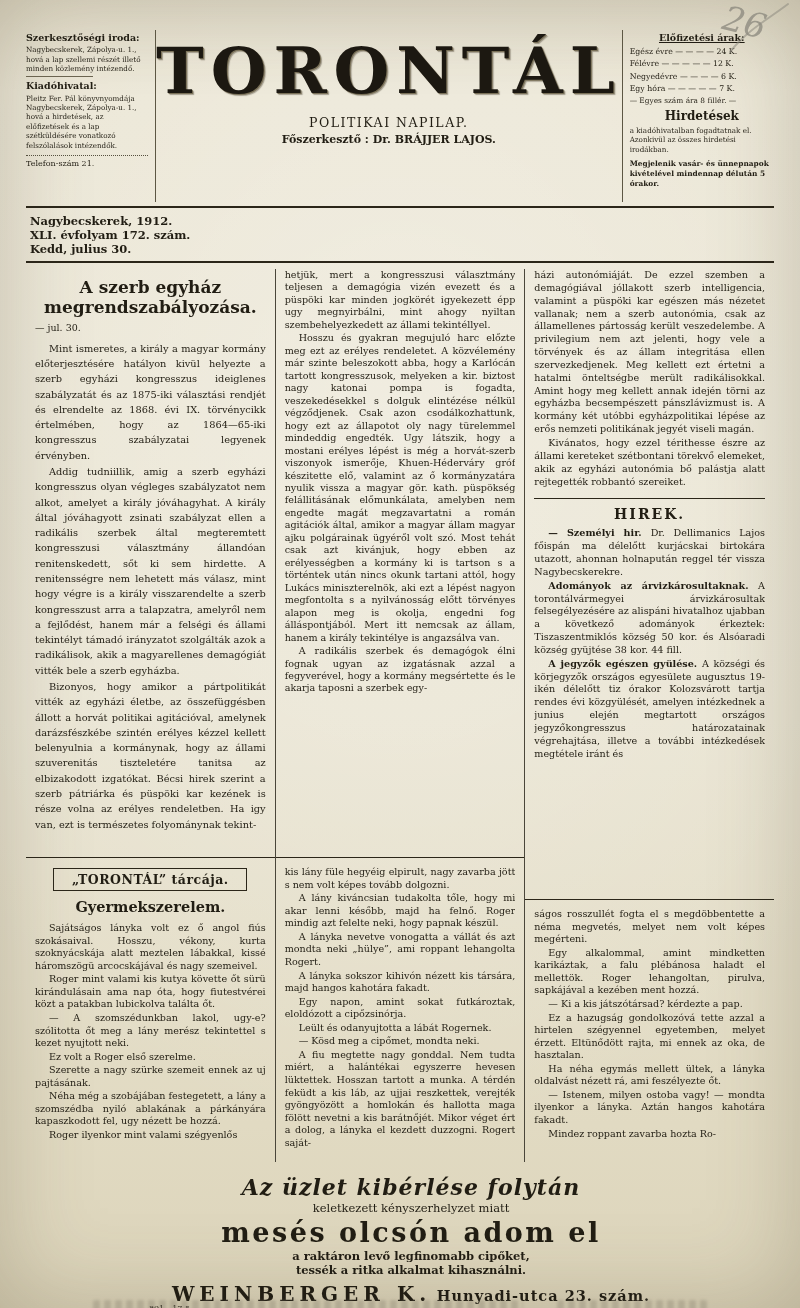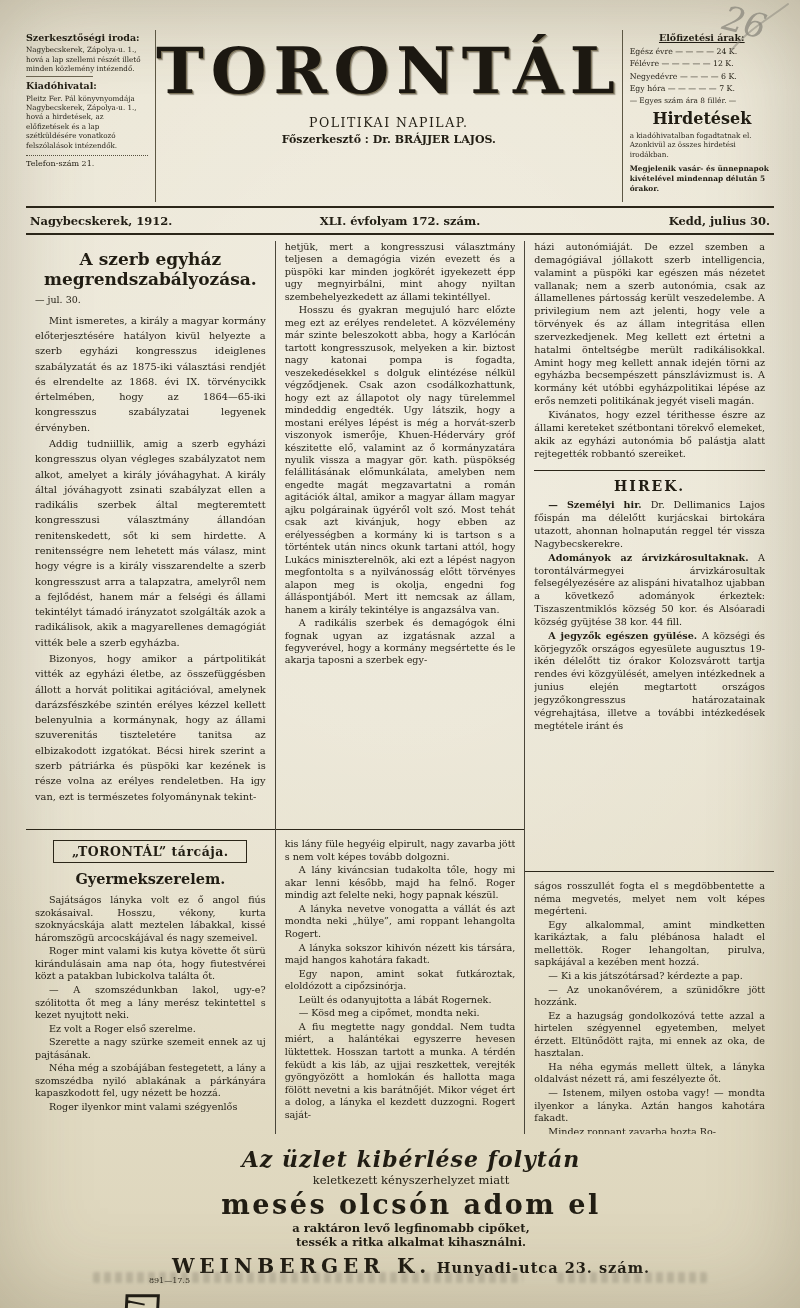--- a/index.html
+++ b/index.html
@@ -22,29 +22,29 @@
   .hl-text  { margin-bottom:3px; }
   .hl-rule  { border-top:1px solid #6b6450; width:55%; margin:3px 0 3px 0; }
   .hl-phone { font-size:8px; border-top:1px dotted #55503f; margin-top:5px; padding-top:3px; }
   .logo { font-size:64px; font-weight:bold; letter-spacing:7px; line-height:1.02; color:#1c1811;
           text-shadow:1px 1px 0 #7a7158, 2px 2px 1px rgba(80,72,55,0.45); }
   .masthead-sub    { font-weight:normal; font-size:12.5px; letter-spacing:1.5px; margin-top:12px; }
   .masthead-editor { font-weight:bold; font-size:11px; margin-top:3px; }
   .hr-title { font-weight:bold; font-size:9.5px; text-align:center; text-decoration:underline; margin-bottom:2px; }
   .price-row { font-size:7.8px; line-height:1.55; white-space:nowrap; }
   .hr-single { font-size:7.4px; margin:1px 0 4px 0; }
-  .hr-ads-title { font-weight:bold; font-size:16px; text-align:center; margin:4px 0 1px 0; }
+  .hr-ads-title { font-weight:bold; font-size:12px; text-align:center; margin:4px 0 1px 0; }
   .hr-appears { font-size:7.4px; font-weight:bold; margin-top:5px; line-height:1.35; }
   .handwritten { position:absolute; top:2px; right:34px; font-size:34px; font-style:italic;
                  color:#8f8c81; transform:rotate(14deg); opacity:0.8; }
   .pen-stroke { position:absolute; top:0; right:8px; opacity:0.55; }
   
   .rule-heavy { border:none; border-top:2px solid #2b2619; margin-top:4px; }
   .dateline-bar { display:flex; align-items:flex-start; font-weight:bold; font-size:11.5px;
-                  padding:6px 4px 5px 4px; border-bottom:2px solid #2b2619; }
+                  padding:6px 4px 5px 4px; border-bottom:2px solid #2b2619;flex-direction:column; }
   .dateline-bar span:nth-child(1){ flex:1; text-align:left; }
   .dateline-bar span:nth-child(2){ flex:1; text-align:center; }
   .dateline-bar span:nth-child(3){ flex:1; text-align:right; }
   
   .columns { display:flex; margin-top:6px; }
   .col { flex:1; padding:0 9px; min-width:0; }
   .col + .col { border-left:1px solid #4a463a; }
   .para { font-size:9.6px; line-height:1.31; text-align:justify; text-indent:14px; margin-bottom:1px; }
   .col-1 .above .para { font-size:9.8px; line-height:1.56; }
   .col-2 .above .para { line-height:1.30; }
@@ -196,21 +196,20 @@
             <p class="para news-item"><span class="news-lead">Adományok az árvizkárosultaknak. </span>A torontálvármegyei árvizkárosultak felsegélyezésére az alispáni hivatalhoz ujabban a következő adományok érkeztek: Tiszaszentmiklós község 50 kor. és Alsóaradi község gyüjtése 38 kor. 44 fill.</p>
             <p class="para news-item"><span class="news-lead">A jegyzők egészen gyülése. </span>A községi és körjegyzők országos egyesülete augusztus 19-ikén délelőtt tiz órakor Kolozsvárott tartja rendes évi közgyülését, amelyen intézkednek a junius elején megtartott országos jegyzőkongresszus határozatainak végrehajtása, illetve a további intézkedések megtétele iránt és</p>
           </div>
       </div>
       <hr class="tarca-rule">
       <div class="below">
         <div class="cont">
             <p class="para">ságos rosszullét fogta el s megdöbbentette a néma megvetés, melyet nem volt képes megérteni.</p>
             <p class="para">Egy alkalommal, amint mindketten karikáztak, a falu plébánosa haladt el mellettök. Roger lehangoltan, pirulva, sapkájával a kezében ment hozzá.</p>
             <p class="para">— Ki a kis játszótársad? kérdezte a pap.</p>
-            <p class="para">— Az unokanővérem, a szünidőkre jött hozzánk.</p>
             <p class="para">Ez a hazugság gondolkozóvá tette azzal a hirtelen szégyennel egyetemben, melyet érzett. Eltünődött rajta, mi ennek az oka, de hasztalan.</p>
             <p class="para">Ha néha egymás mellett ültek, a lányka oldalvást nézett rá, ami feszélyezte őt.</p>
             <p class="para">— Istenem, milyen ostoba vagy! — mondta ilyenkor a lányka. Aztán hangos kahotára fakadt.</p>
             <p class="para">Mindez roppant zavarba hozta Ro-</p>
           </div>
       </div>
     </section>
   </main>
 
   <div class="ad">

